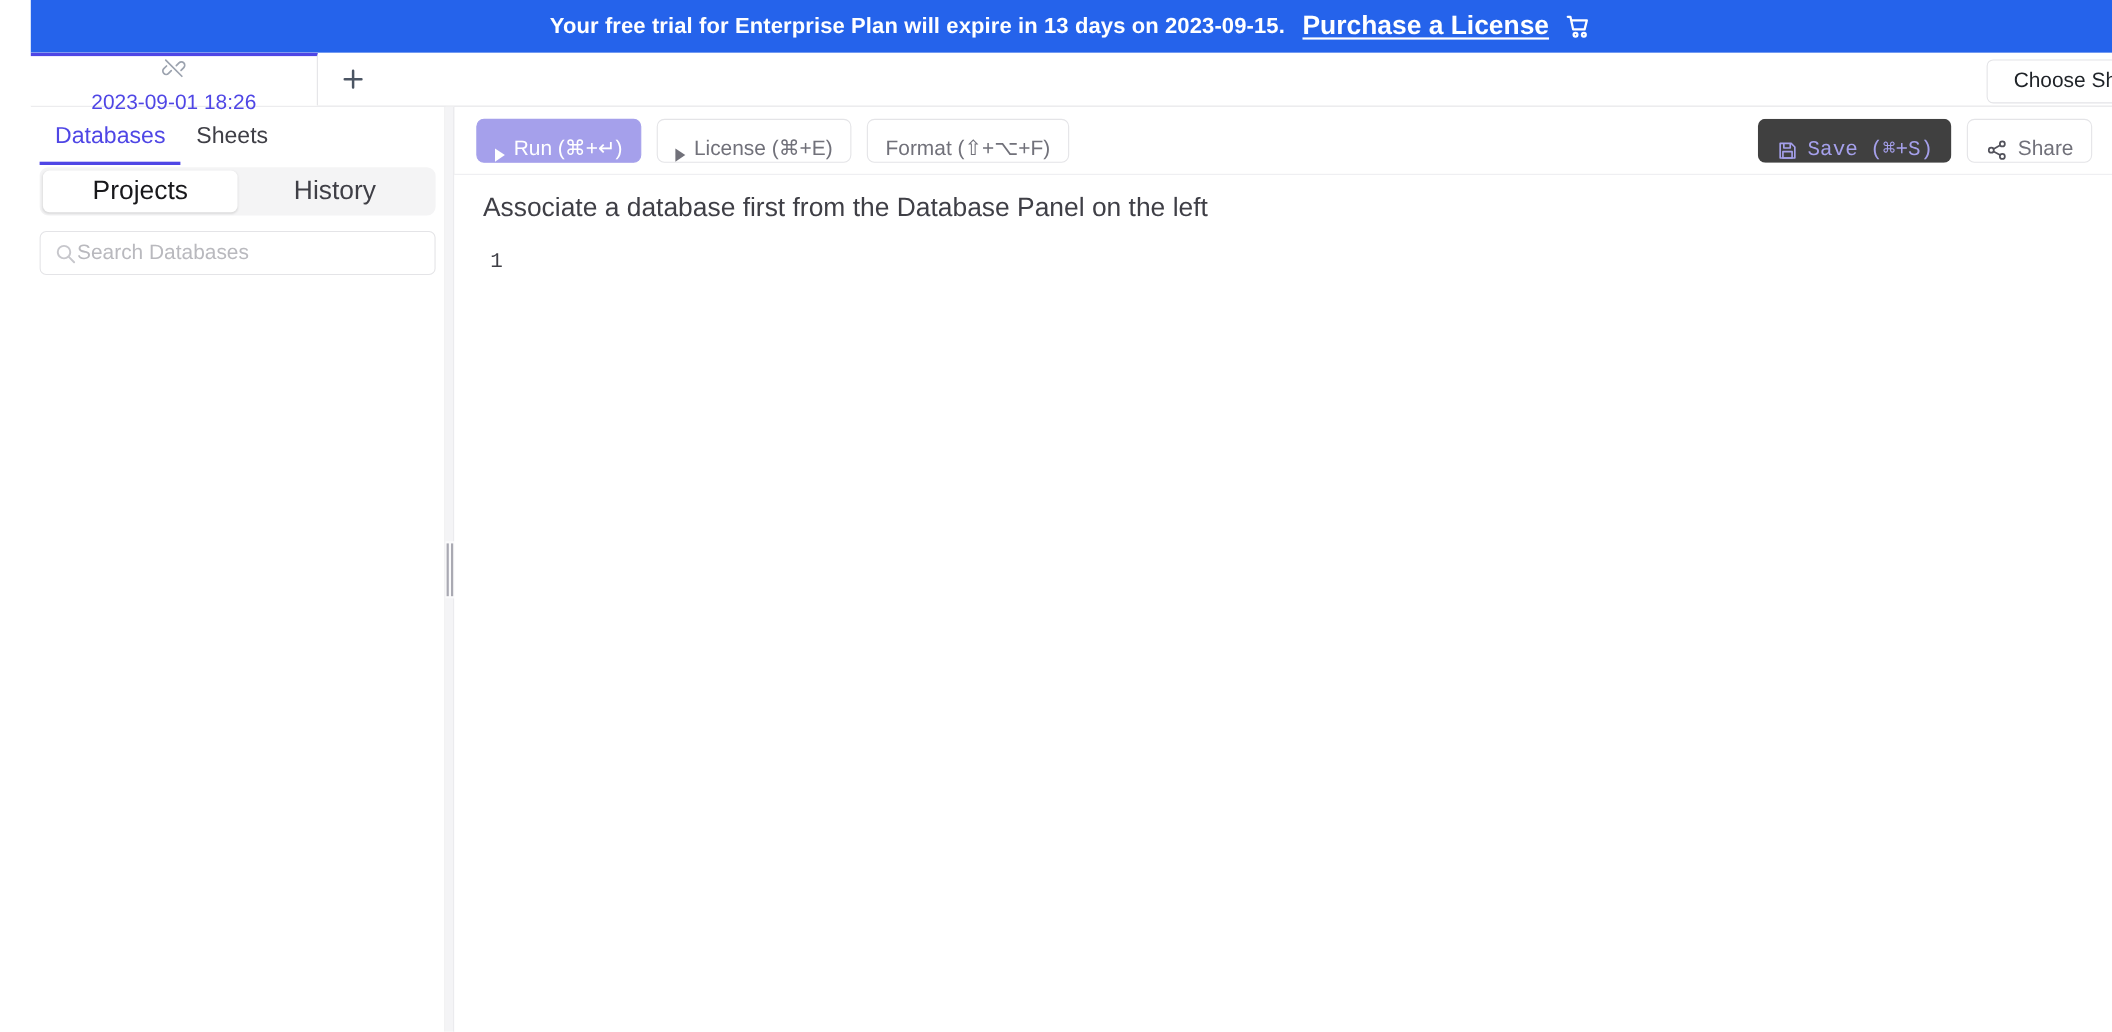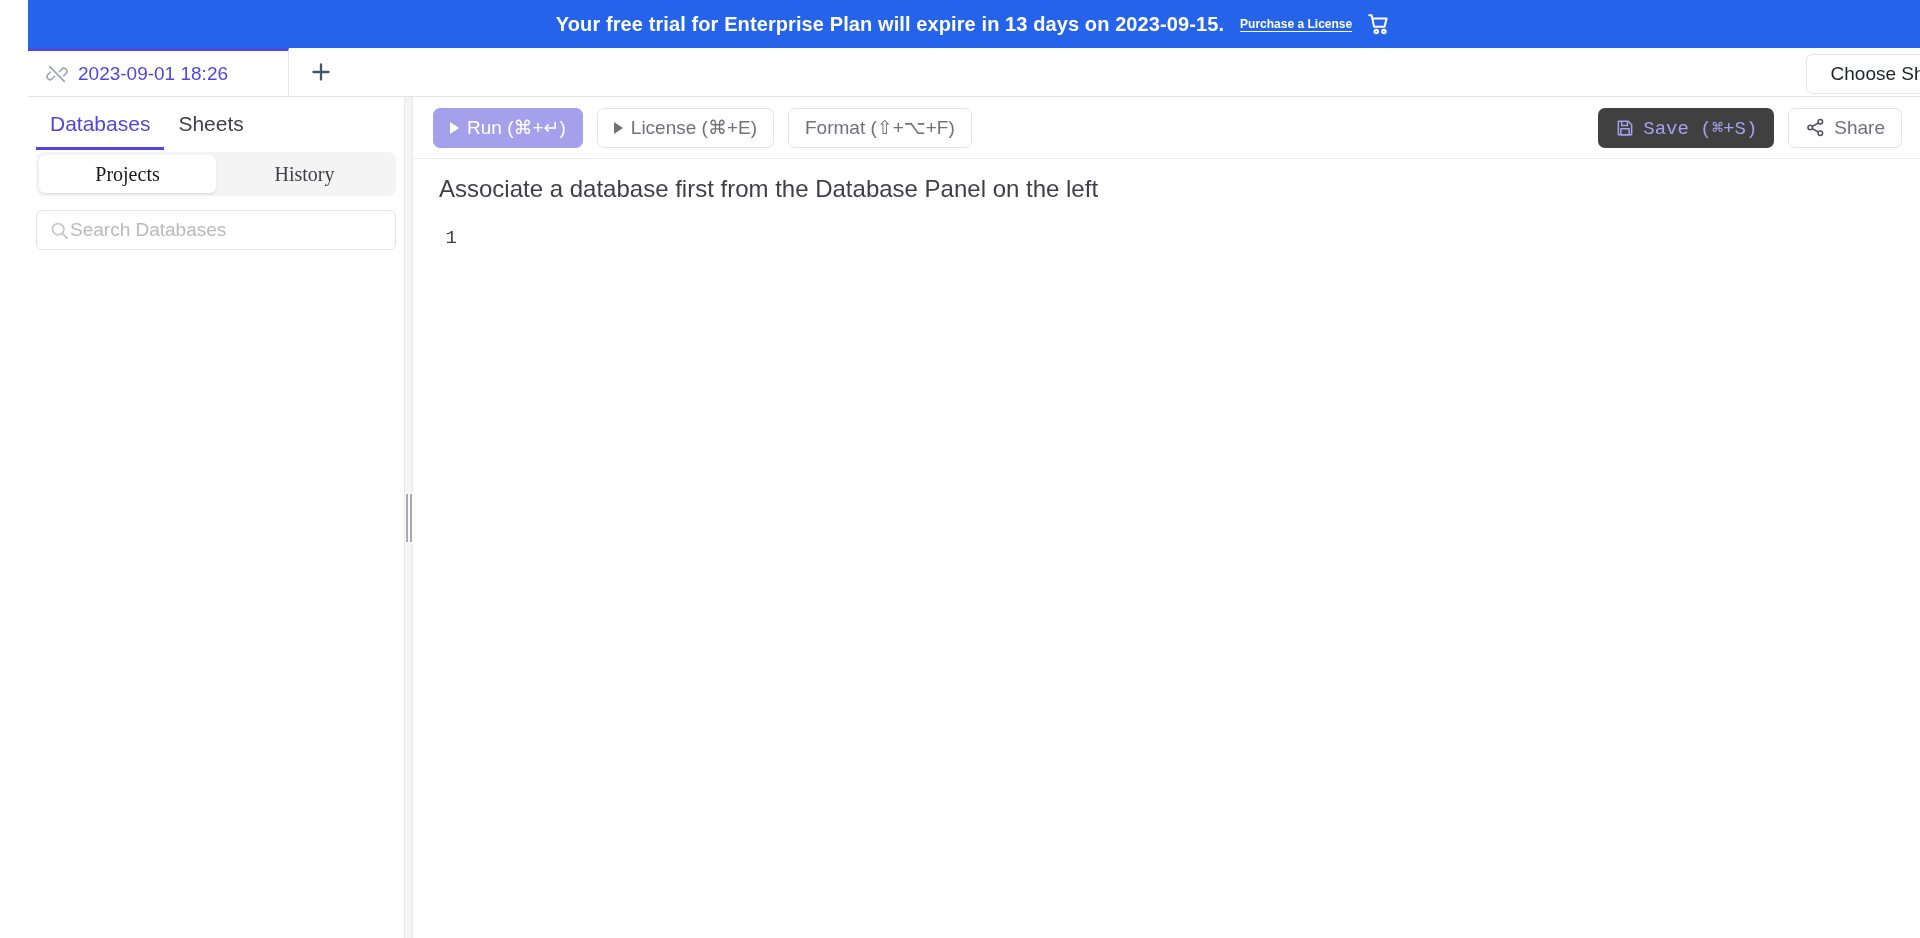--- a/index.html
+++ b/index.html
@@ -34,21 +34,21 @@
     color: #ffffff;
   }
   .trial-banner-text {
     font-size: 20px;
     font-weight: bold;
     letter-spacing: 0.1px;
     color: #ffffff;
     white-space: nowrap;
   }
   .trial-banner-link {
-    font-size: 12px;
+    font-size: 24px;
     font-weight: bold;
     color: #ffffff;
     text-decoration: underline;
     text-underline-offset: 3px;
     margin-left: 16px;
     white-space: nowrap;
     cursor: pointer;
   }
   .cart-icon {
     margin-left: 14px;
@@ -71,20 +71,21 @@
     width: 261px;
     display: flex;
     align-items: center;
     gap: 10px;
     padding: 0 18px;
     border-top: 3px solid #4F46E5;
     border-right: 1px solid #E4E4E7;
     background: #ffffff;
     cursor: pointer;
     position: relative;
+    flex-direction: column;
   }
   .tab-icon { display: inline-flex; align-items: center; color: #9CA3AF; }
   .tab-label {
     font-size: 19px;
     color: #4F46E5;
     white-space: nowrap;
   }
   .tab-add {
     width: 64px;
     display: flex;
@@ -159,26 +160,25 @@
     align-items: center;
     padding: 3px;
     gap: 0;
   }
   .segment {
     flex: 1;
     height: 38px;
     display: flex;
     align-items: center;
     justify-content: center;
-    font-size: 20px;
+    font-size: 24px;
     color: #3F3F46;
     border-radius: 6px;
     cursor: pointer;
     white-space: nowrap;
-    font-family: Liberation Serif, serif;
   }
   .segment.active {
     background: #ffffff;
     box-shadow: 0 1px 2px rgba(0,0,0,0.10);
     color: #18181B;
   }
 
   .search-wrap {
     margin: 14px 8px 0 8px;
     height: 40px;
@@ -247,21 +247,21 @@
     align-items: center;
     padding: 0 18px 0 20px;
     gap: 14px;
     border-bottom: 1px solid #EDEDF0;
     background: #ffffff;
   }
   .btn {
     height: 40px;
     padding: 0 16px;
     display: inline-flex;
-    align-items: center;
+    align-items: flex-end;
     gap: 8px;
     border-radius: 7px;
     font-size: 19px;
     white-space: nowrap;
     cursor: pointer;
     border: 1px solid #E4E4E7;
     background: #ffffff;
     color: #71717A;
     font-family: "Liberation Sans", sans-serif;
   }

